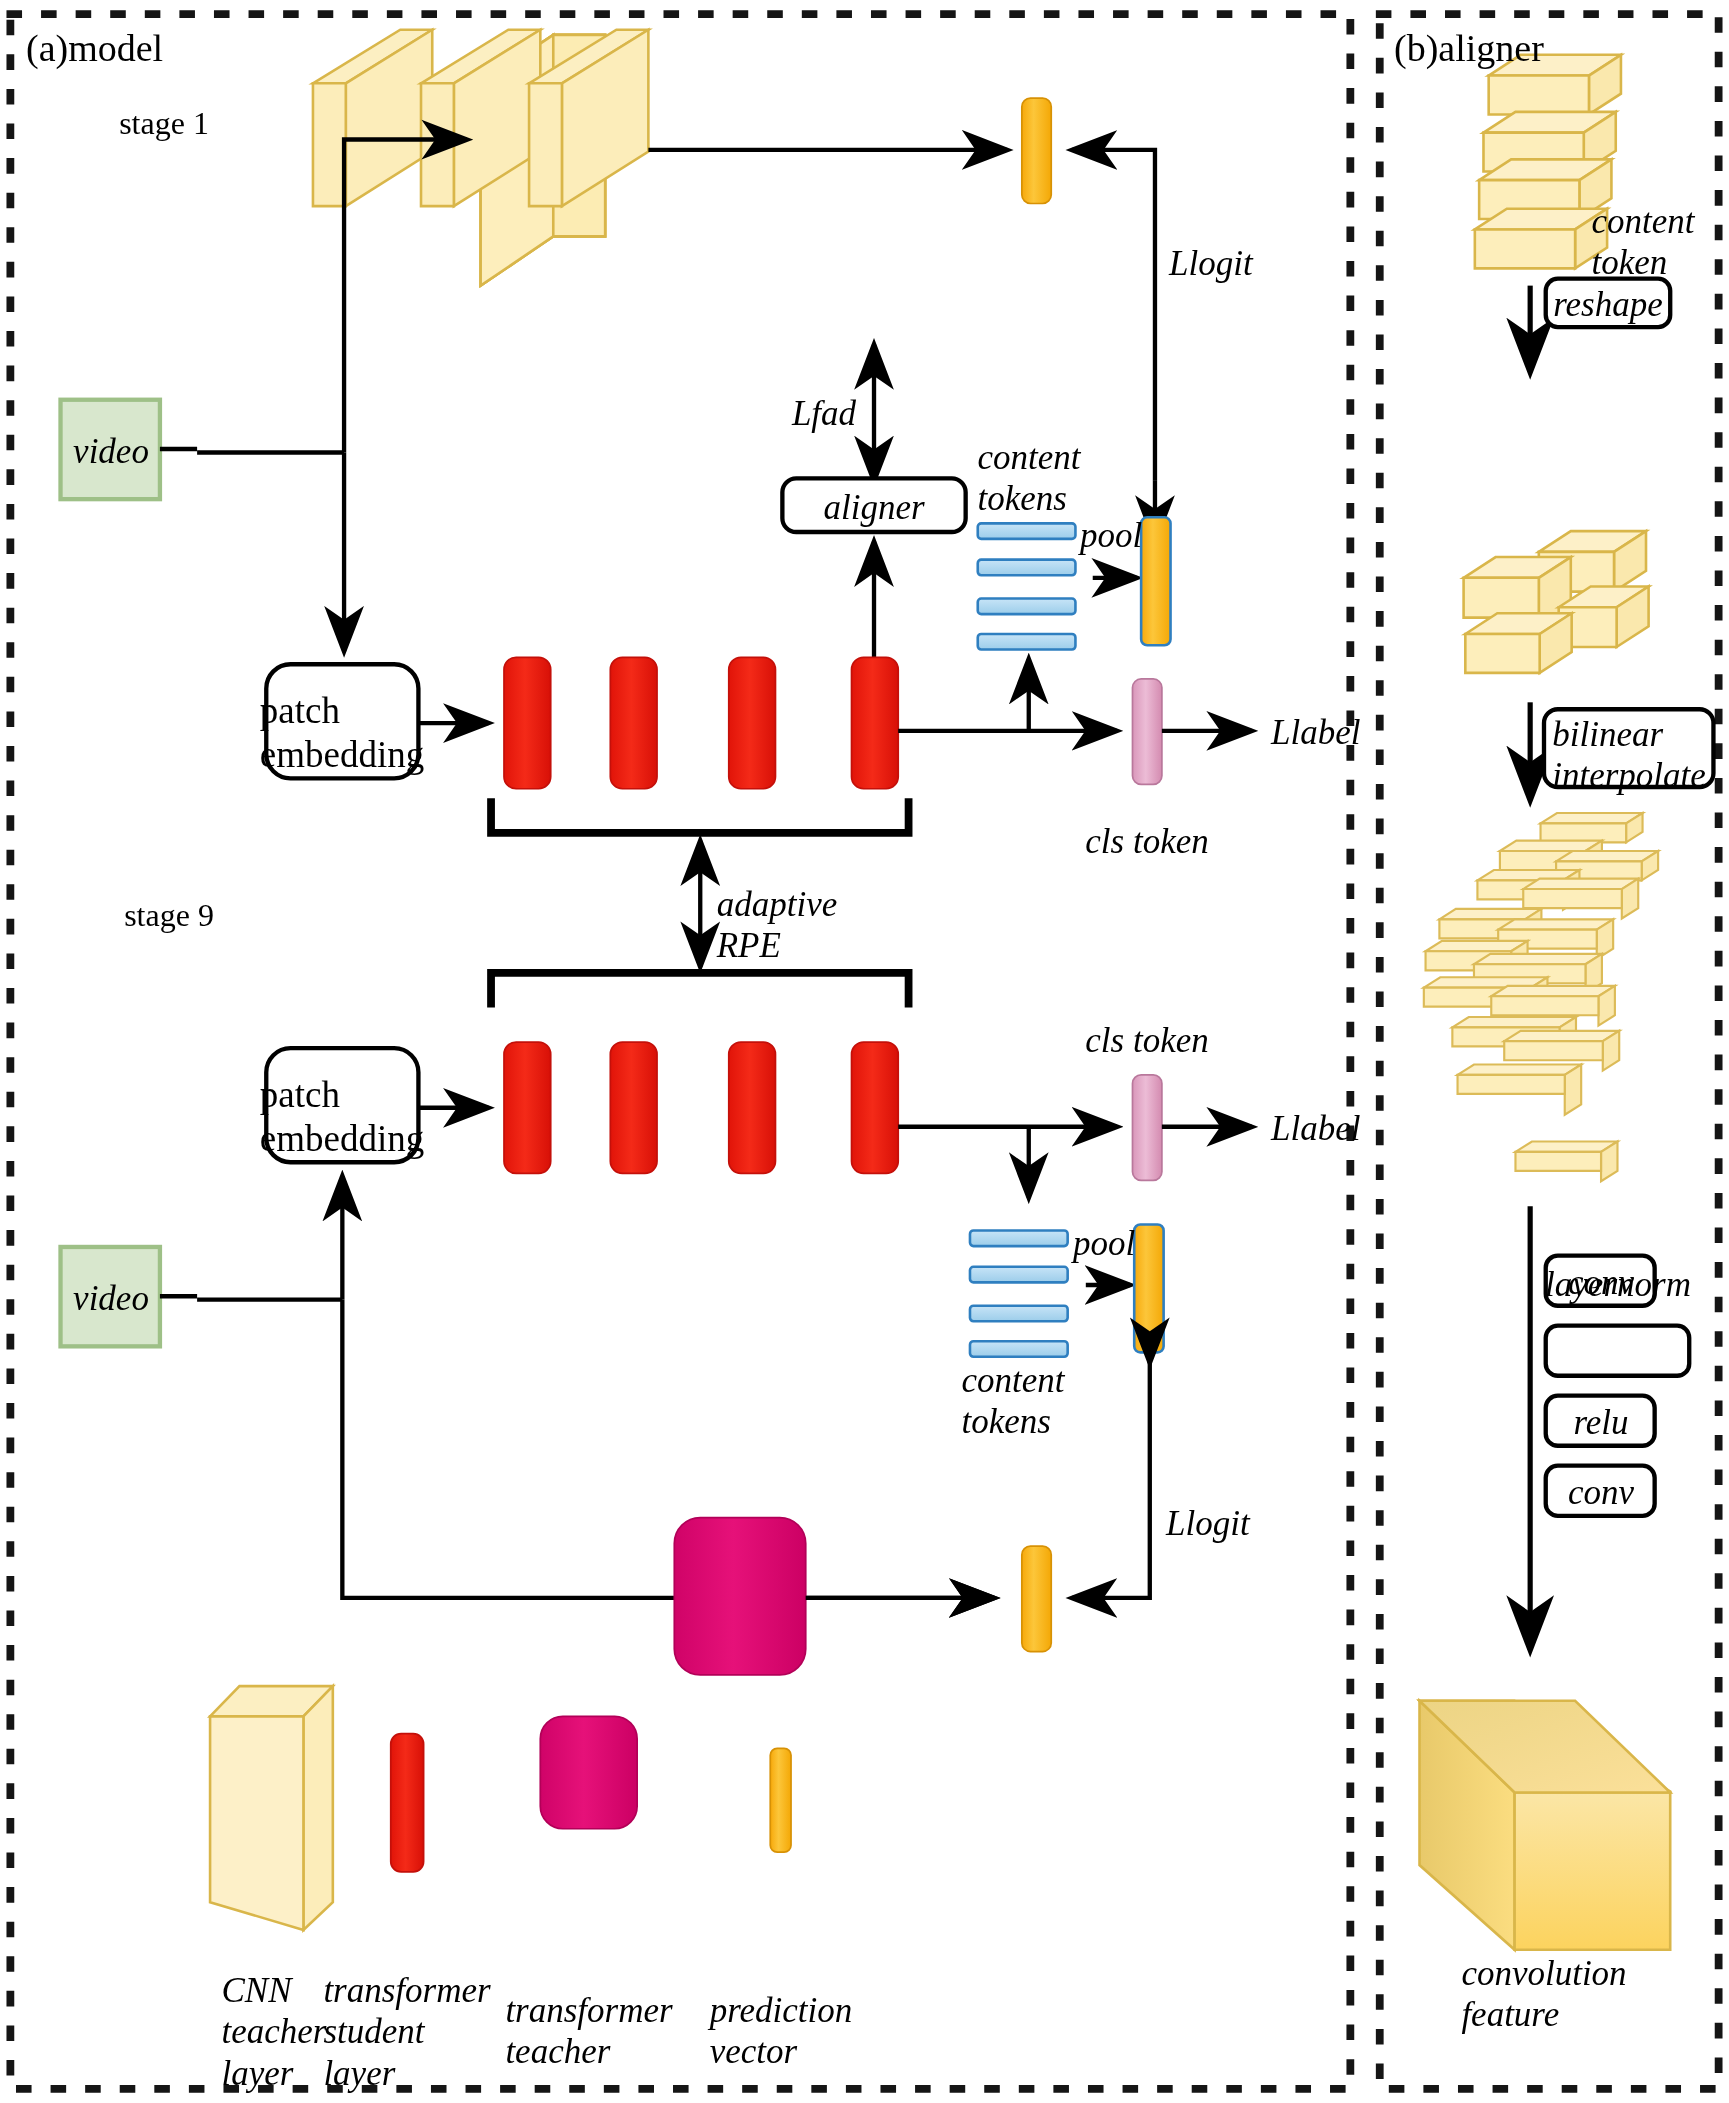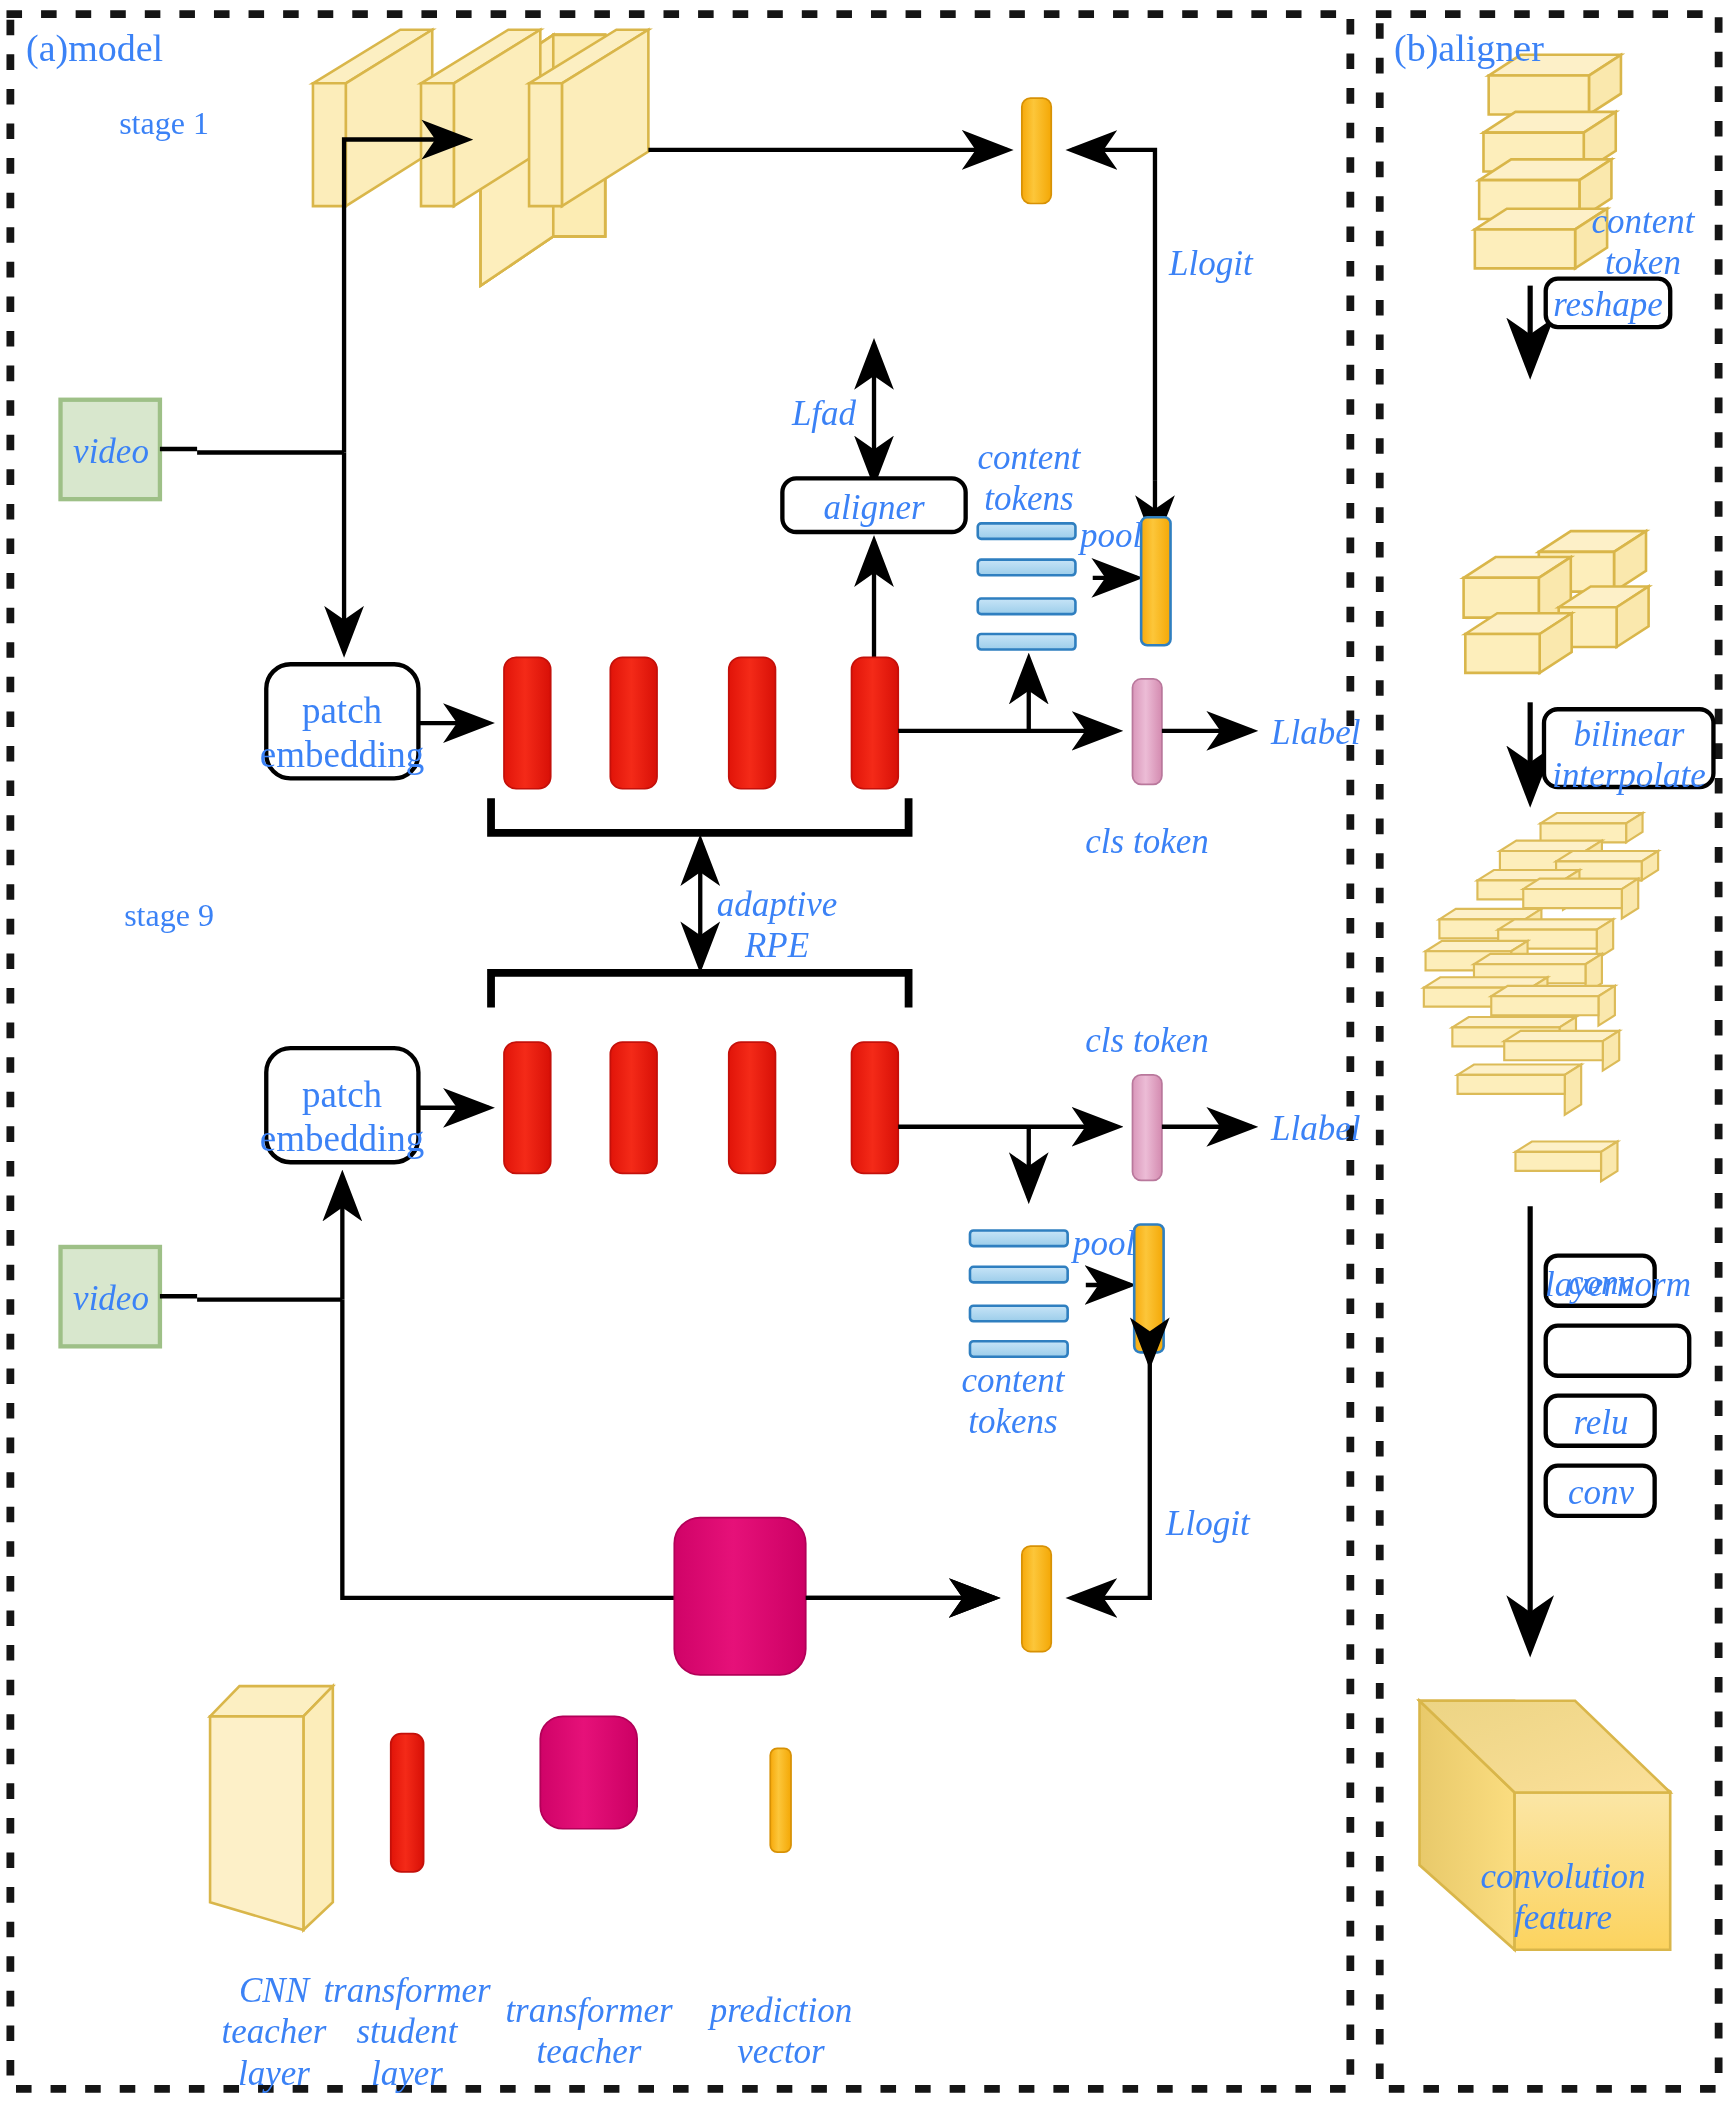--- a/index.html
+++ b/index.html
@@ -18,24 +18,24 @@
     overflow: hidden;
   }
   svg.canvas {
     position: absolute;
     left: 0; top: 0;
     width: 1729px;
     height: 2104px;
   }
   .lbl {
     position: absolute;
-    color: #3b82f6;
+    color: #000000;
     line-height: 1.18;
     white-space: pre;
-    text-align: center;
+    text-align: left;
   }
   .lbl.center { transform: translateX(-50%); }
   .t38 { font-size: 37px; }
   .t40 { font-size: 35px; font-style: italic; }
   .t42 { font-size: 32px; }
   .t44 { font-size: 38px; }
 </style>
 </head>
 <body>
 
@@ -489,21 +489,21 @@
 
   <div class="lbl t40 center" style="left:1643px; top:201px;">content
 token</div>
   <div class="lbl t40 center" style="left:1608px; top:284px;">reshape</div>
   <div class="lbl t40 center" style="left:1629px; top:714px;">bilinear
 interpolate</div>
   <div class="lbl t40 center" style="left:1601px; top:1262px;">conv</div>
   <div class="lbl t40 center" style="left:1618px; top:1264px;">layernorm</div>
   <div class="lbl t40 center" style="left:1601px; top:1402px;">relu</div>
   <div class="lbl t40 center" style="left:1601px; top:1472px;">conv</div>
-  <div class="lbl t40 center" style="left:1544px; top:1856px;margin-left:19px;">convolution
+  <div class="lbl t40 center" style="left:1544px; top:1953px;">convolution
 feature</div>
 
   <div class="lbl t40 center" style="left:274px; top:1970px;">CNN
 teacher
 layer</div>
   <div class="lbl t40 center" style="left:407px; top:1970px;">transformer
 student
 layer</div>
   <div class="lbl t40 center" style="left:589px; top:1990px;">transformer
 teacher</div>

